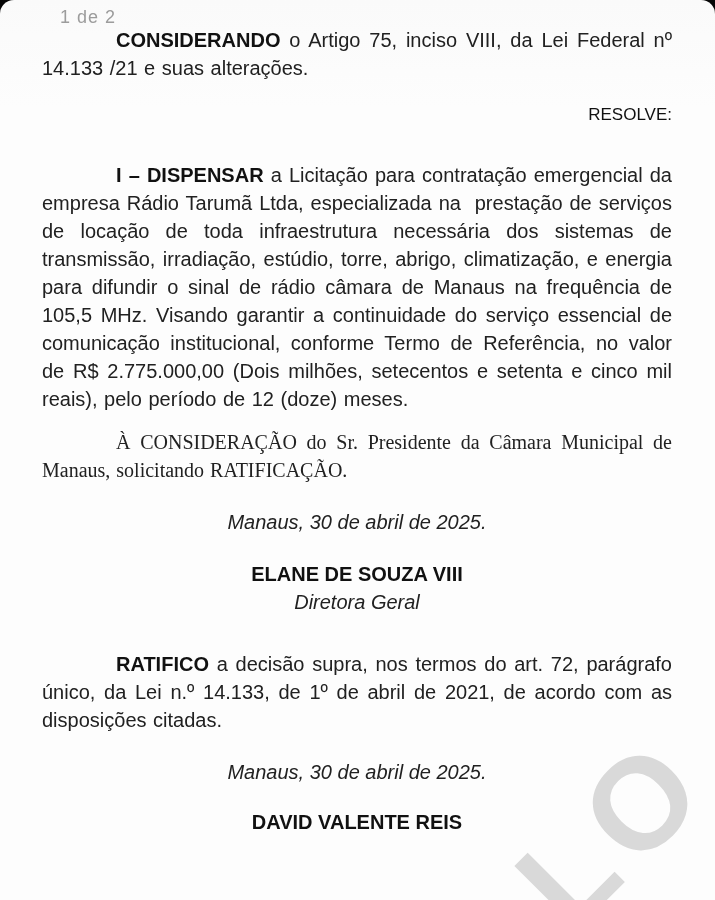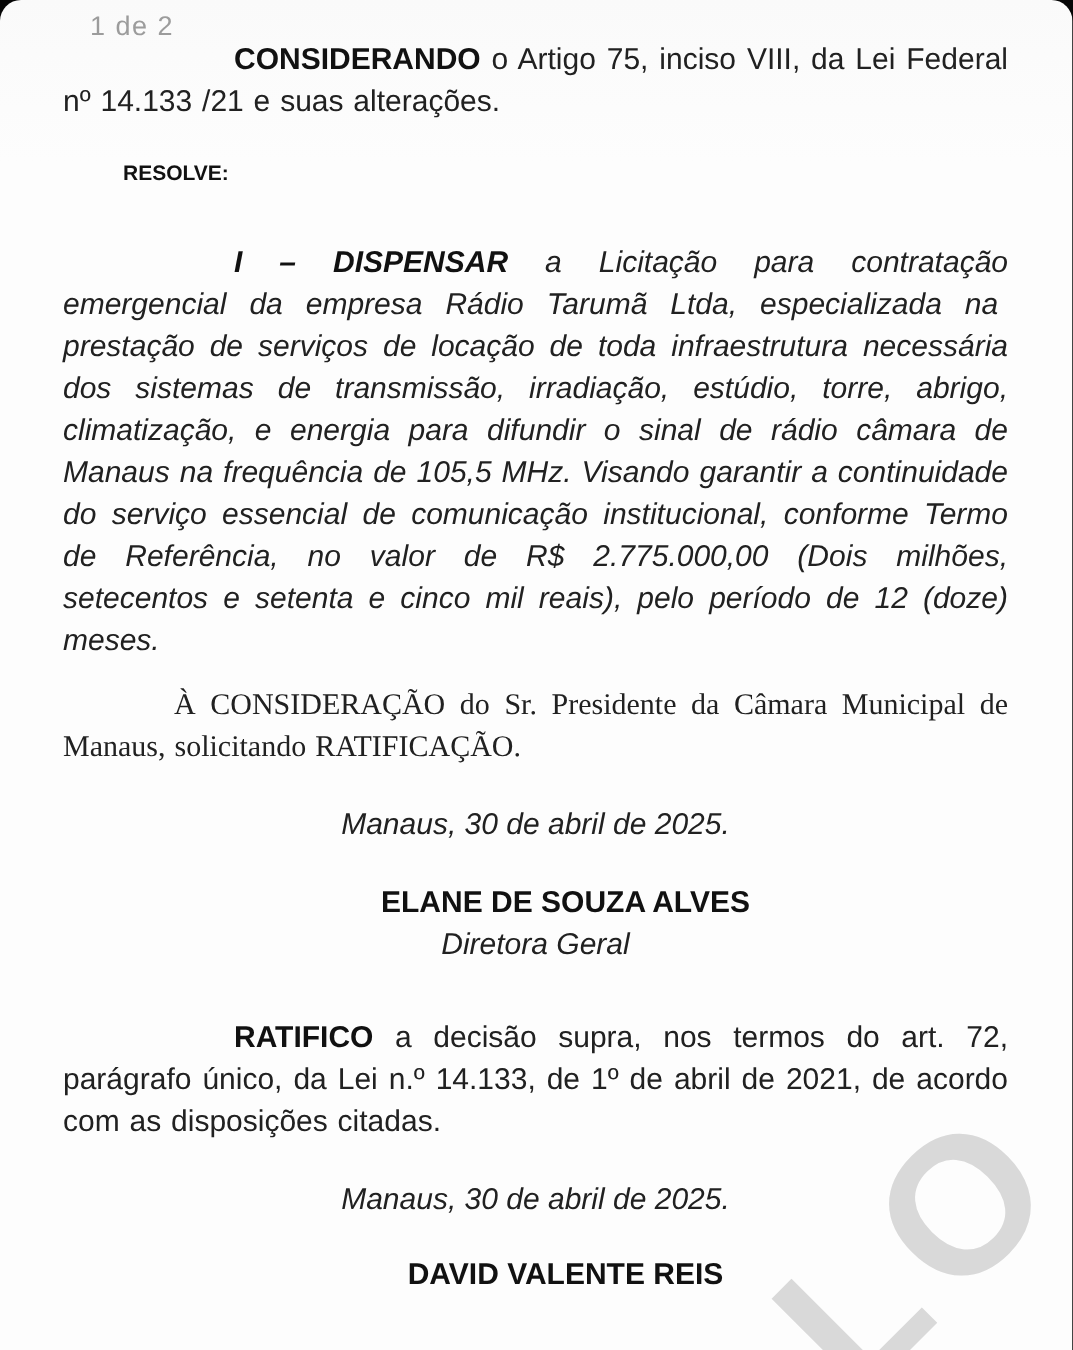--- a/index.html
+++ b/index.html
@@ -49,29 +49,29 @@
     padding: 26px 43px 0 42px;
     font-size: 20px;
     line-height: 28px;
     color: #212121;
   }
   .para {
     text-align: justify;
     word-spacing: 1px;
   }
   .para.indent { text-indent: 74px; }
-  .para strong, .heading, .sig-name { color: #111; margin-left: 40px; }
+  .para strong, .heading, .sig-name { color: #111; }
   .heading {
     margin-top: 19px;
-    text-align: left;
-    font-weight: bold;
-    font-size: 14px;
+    text-align: right;
+    font-weight: normal;
+    font-size: 17px;
   }
   .p2 { margin-top: 21px; }
-  .p3 { margin-top: 32px; font-style: italic; }
+  .p3 { margin-top: 32px; }
   .p4 { margin-top: 15px; font-family: Liberation Serif, serif; }
   .p5 { margin-top: 34px; }
   .date-line {
     text-align: center;
     margin-top: 24px;
     font-style: italic;
   }
   .sig-block-1 { margin-top: 24px; }
   .sig-block-2 { margin-top: 22px; }
   .sig-name {
@@ -100,21 +100,21 @@
 
     <div class="heading">RESOLVE:</div>
 
     <p class="para indent p3"><strong>I – DISPENSAR</strong><span> a Licitação para contratação emergencial da empresa Rádio Tarumã Ltda, especializada na&nbsp; prestação de serviços de locação de toda infraestrutura necessária dos sistemas de transmissão, irradiação, estúdio, torre, abrigo, climatização, e energia para difundir o sinal de rádio câmara de Manaus na frequência de 105,5 MHz. Visando garantir a continuidade do serviço essencial de comunicação institucional, conforme Termo de Referência, no valor de R$ 2.775.000,00 (Dois milhões, setecentos e setenta e cinco mil reais), pelo período de 12 (doze) meses.</span></p>
 
     <p class="para indent p4">À CONSIDERAÇÃO do Sr. Presidente da Câmara Municipal de Manaus, solicitando RATIFICAÇÃO.</p>
 
     <div class="date-line">Manaus, 30 de abril de 2025.</div>
 
     <div class="sig-block-1">
-      <div class="sig-name">ELANE DE SOUZA ALVES</div>
+      <div class="sig-name">ELANE DE SOUZA VIII</div>
       <div class="sig-role">Diretora Geral</div>
     </div>
 
     <p class="para indent p5"><strong>RATIFICO</strong><span> a decisão supra, nos termos do art. 72, parágrafo único, da Lei n.º 14.133, de 1º de abril de 2021, de acordo com as disposições citadas.</span></p>
 
     <div class="date-line">Manaus, 30 de abril de 2025.</div>
 
     <div class="sig-block-2">
       <div class="sig-name">DAVID VALENTE REIS</div>
 

